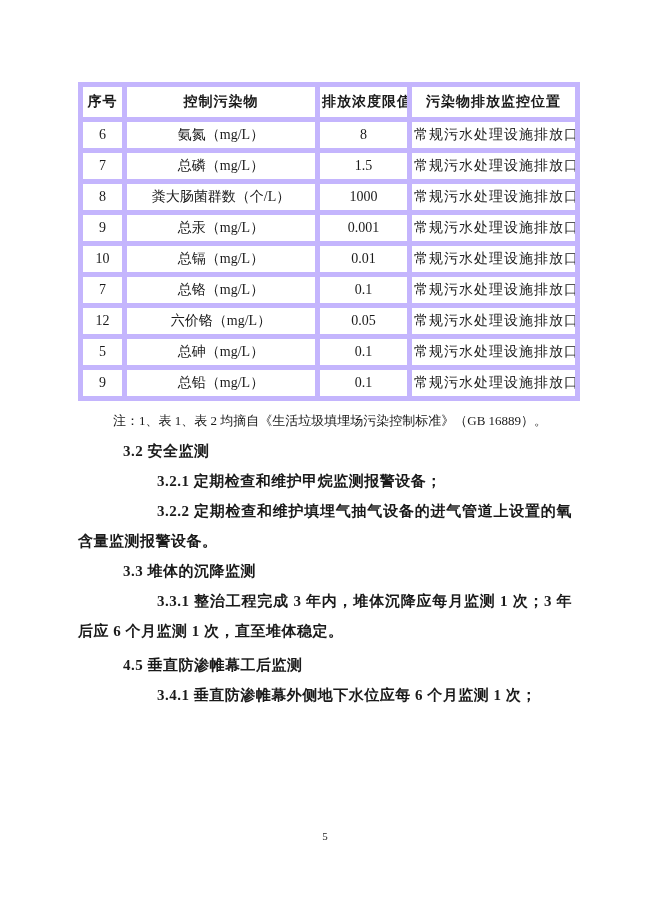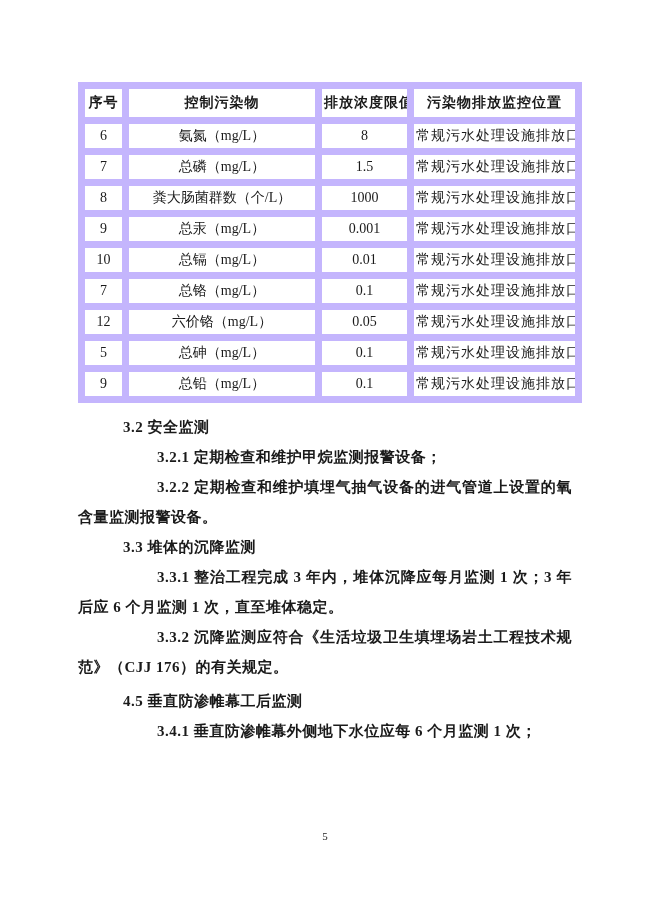--- a/index.html
+++ b/index.html
@@ -23,21 +23,21 @@
   }
 
   
   table.limits {
     border-collapse: collapse;
     table-layout: fixed;
     width: 497px;
     border: 2px solid #2e2e2e;
   }
   table.limits th, table.limits td {
-    border: 7px solid #c4b5fd;
+    border: 5px solid #c4b5fd;
     text-align: center;
     vertical-align: middle;
     padding: 0 2px;
     overflow: hidden;
     white-space: nowrap;
   }
   table.limits th {
     height: 35px;
     font-size: 14px;
     font-weight: bold;
@@ -159,29 +159,29 @@
         <tr>
           <td>9</td>
           <td>总铅（mg/L）</td>
           <td>0.1</td>
           <td class="loc">常规污水处理设施排放口</td>
         </tr>
       </tbody>
     </table>
 
     <div class="notes">
+      <p class="note-first">注：1、表 1、表 2 均摘自《生活垃圾填埋场污染控制标准》（GB 16889）。</p>
     </div>
 
     <div class="doc-body">
       <p class="heading">3.2 安全监测</p>
       <p class="item">3.2.1 定期检查和维护甲烷监测报警设备；</p>
       <p class="item">3.2.2 定期检查和维护填埋气抽气设备的进气管道上设置的氧含量监测报警设备。</p>
       <p class="heading">3.3 堆体的沉降监测</p>
       <p class="item">3.3.1 整治工程完成 3 年内，堆体沉降应每月监测 1 次；3 年后应 6 个月监测 1 次，直至堆体稳定。</p>
-      <p class="item">3.3.2 沉降监测应符合《生活垃圾卫生填埋场岩土工程技术规范》（CJJ 176）的有关规定。</p>
       <p class="heading extra-space">4.5 垂直防渗帷幕工后监测</p>
       <p class="item">3.4.1 垂直防渗帷幕外侧地下水位应每 6 个月监测 1 次；</p>
     </div>
 
   </div>
 
   <div class="page-number">5</div>
 </div>
 
 </body></html>

